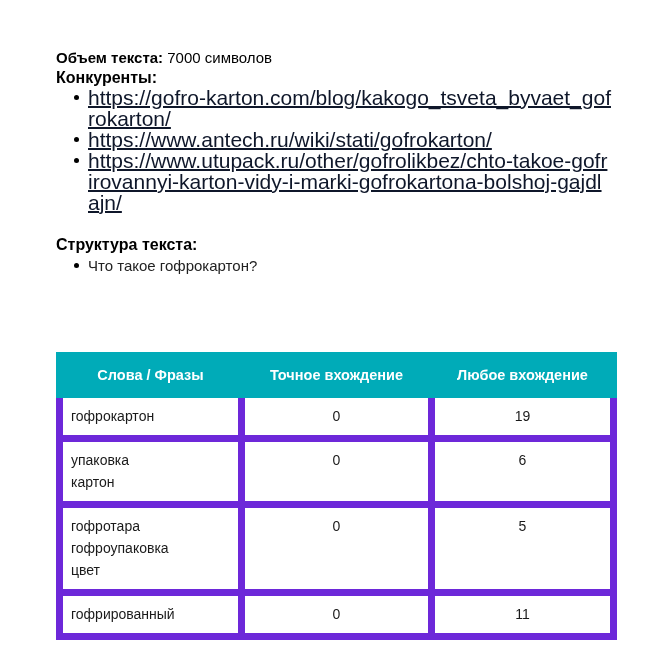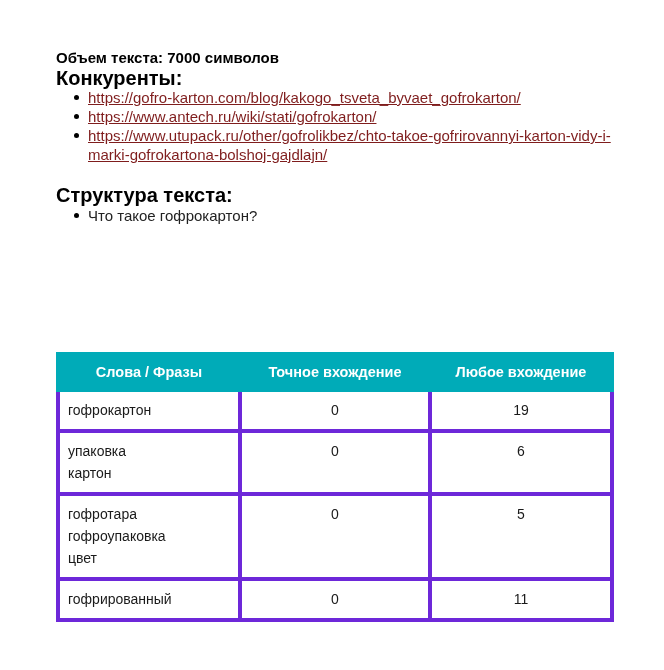--- a/index.html
+++ b/index.html
@@ -29,25 +29,25 @@
   }
   .line {
     font-size: 15px;
     line-height: 20px;
     white-space: nowrap;
   }
   .line .lbl {
     font-weight: bold;
   }
   .line .val {
-    font-weight: bold;
+    font-weight: normal;
   }
   .line.heading {
     font-weight: bold;
-    font-size: 20px;
+    font-size: 16px;
     line-height: 20px;
   }
 
   ul.bullets {
     list-style: none;
     margin: 0;
     padding: 0;
   }
   ul.bullets li {
     position: relative;
@@ -63,25 +63,25 @@
     top: 7px;
     width: 5px;
     height: 5px;
     border-radius: 50%;
     background: #000;
   }
   ul.links li {
     line-height: 19px;
   }
   .lnk {
-    color: #7f1d1d;
+    color: #0f172a;
     text-decoration: underline;
     text-underline-offset: 1px;
     word-break: break-all;
-    font-size: 15px;
+    font-size: 21px;
   }
 
   .gap-structure {
     height: 21px;
   }
   ul.structure li {
     line-height: 21px;
     color: #222;
   }
   ul.structure li::before {
@@ -94,21 +94,21 @@
     left: 56px;
     top: 352px;
     width: 554px;
   }
   table.kw {
     border-collapse: collapse;
     width: 554px;
     table-layout: fixed;
   }
   table.kw th, table.kw td {
-    border: 4px solid #6d28d9;
+    border: 7px solid #6d28d9;
     font-size: 14px;
     padding: 0;
   }
   table.kw thead th {
     background: #00abb8;
     color: #ffffff;
     font-weight: bold;
     font-size: 14.5px;
     text-align: center;
     height: 32px;

